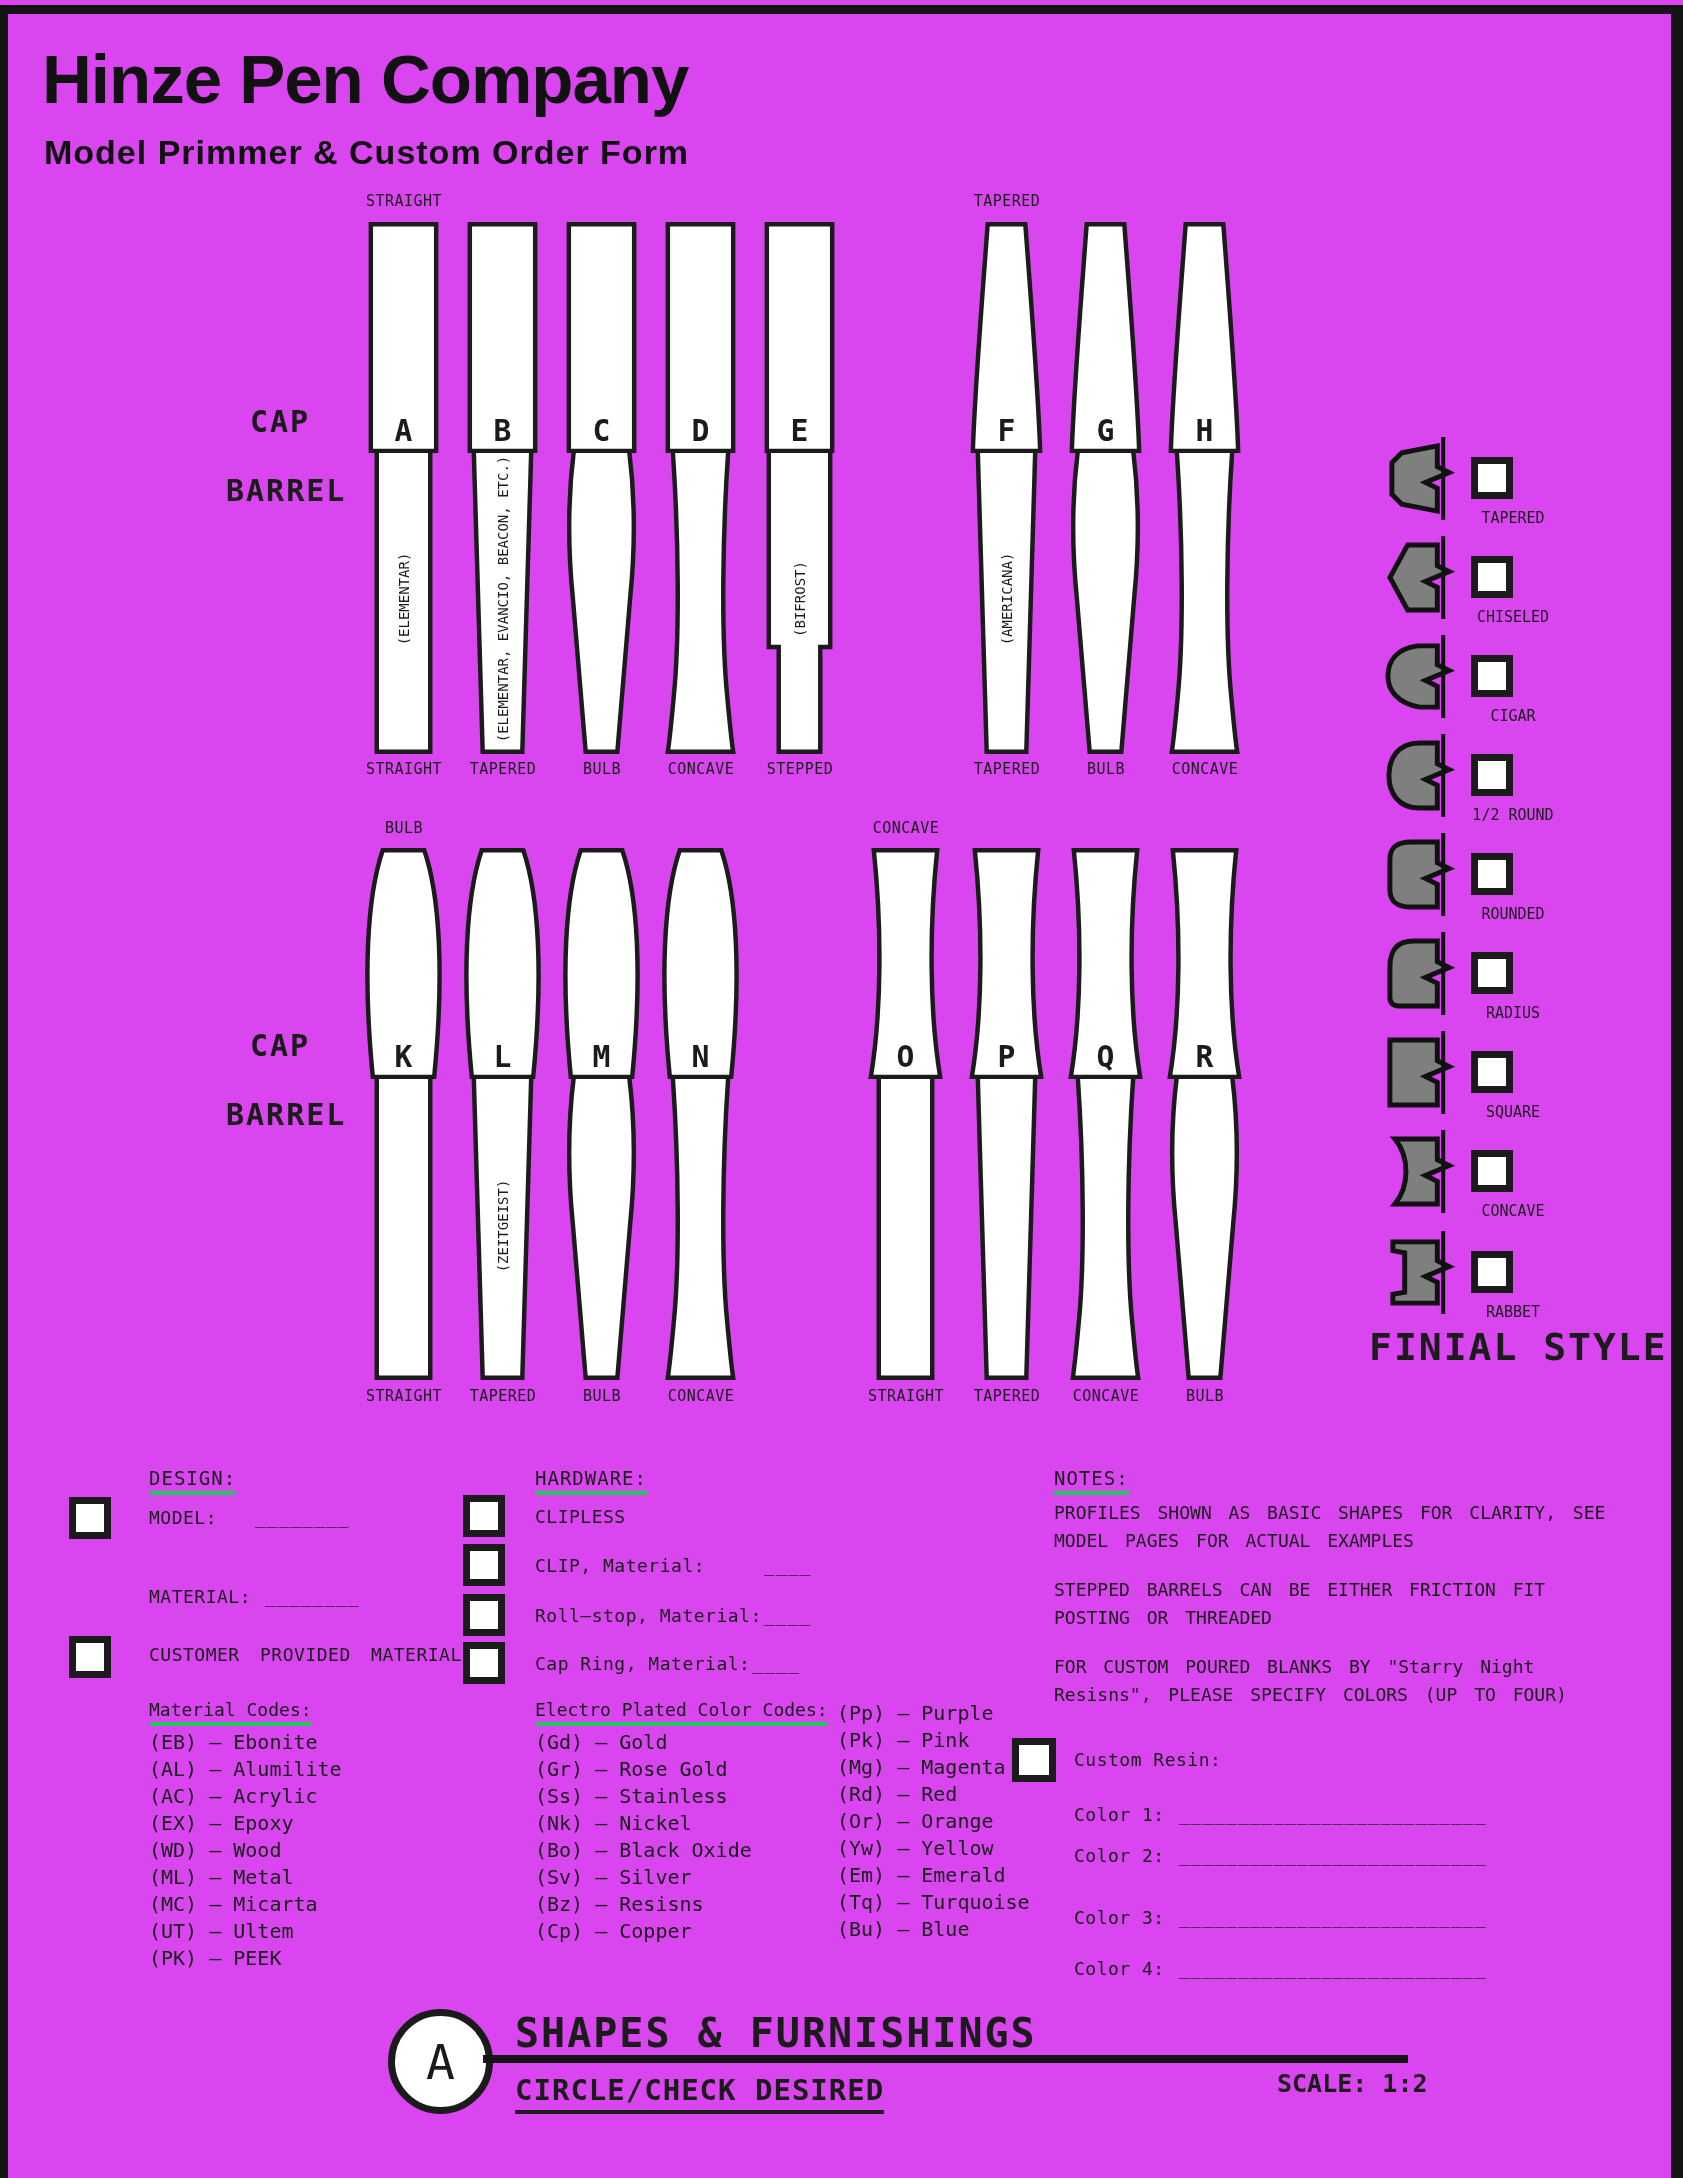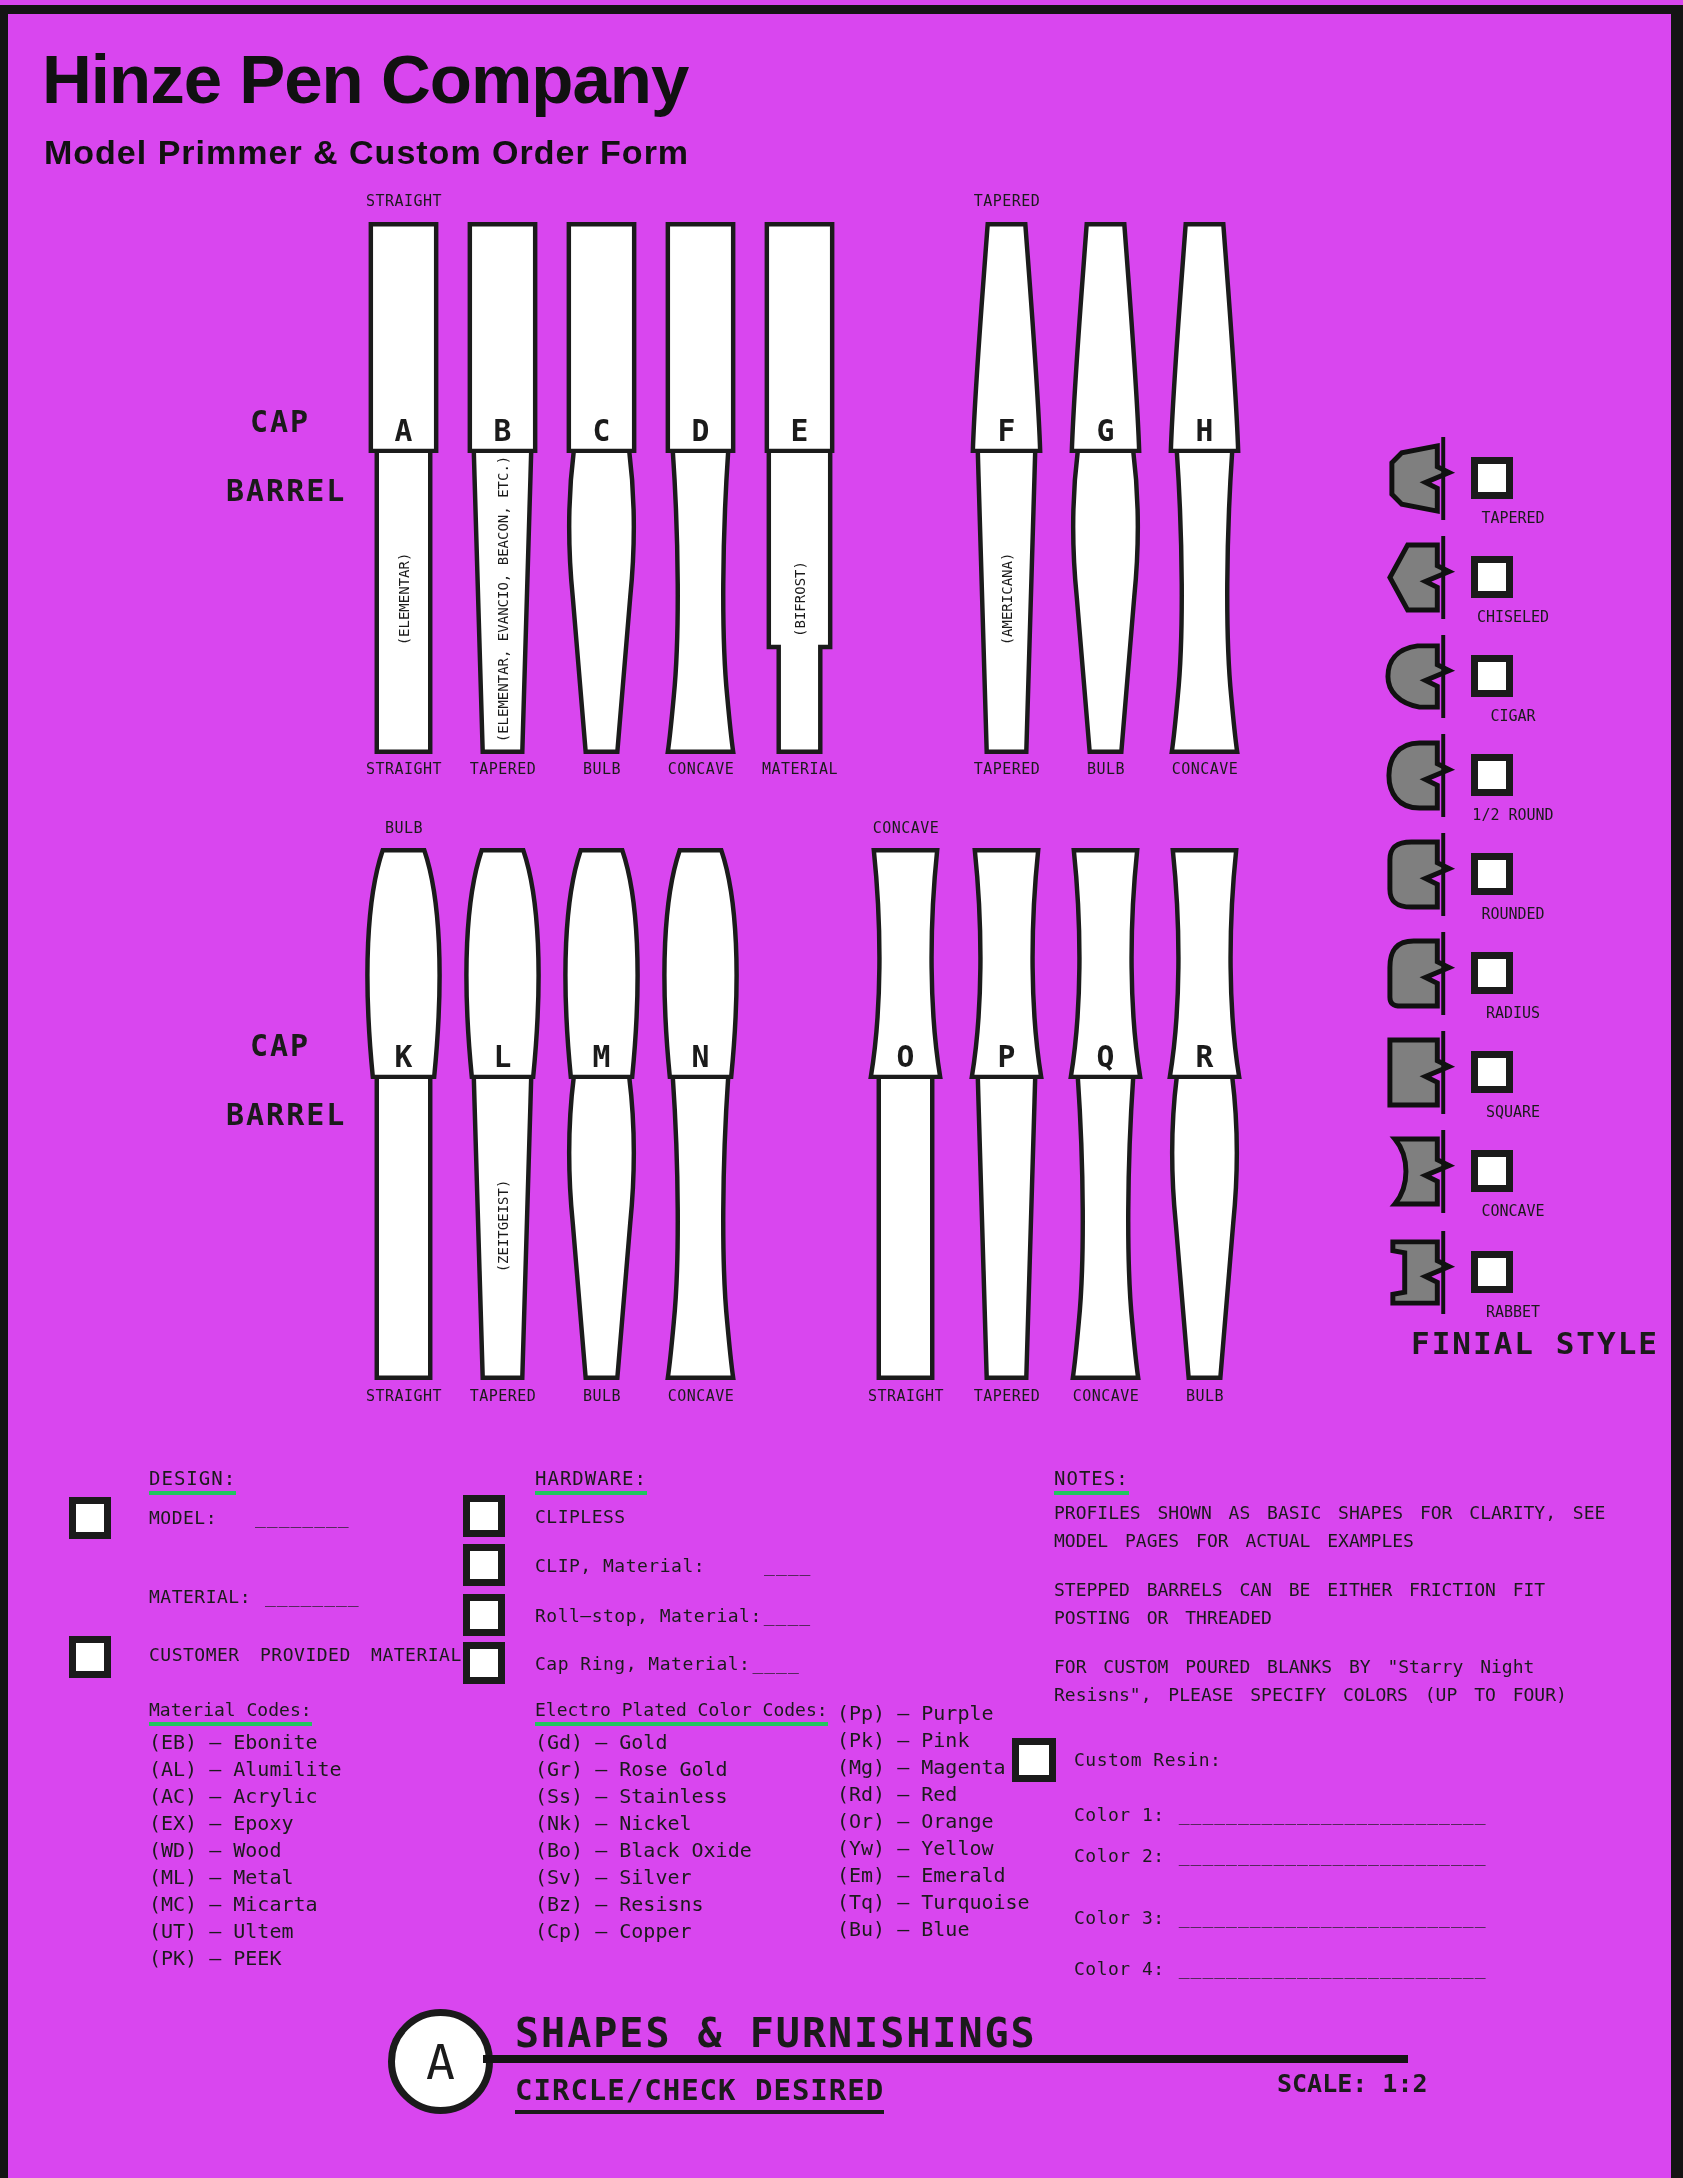--- a/index.html
+++ b/index.html
@@ -20,21 +20,21 @@
   .cb.big{width:30px;height:30px;}
   .sec-head{font-size:19px;letter-spacing:1px;}
   .sec-head .u, .codes-head{border-bottom:4px solid #22c55e;padding-bottom:2px;}
   .form-text{font-size:18px;letter-spacing:0.5px;white-space:nowrap;}
   .wide{word-spacing:9px;}
   .codes{font-size:20px;line-height:27px;white-space:nowrap;}
   .codes-head{font-size:18px;display:inline-block;}
   .notes-par{font-size:18px;line-height:28px;word-spacing:6px;margin:0 0 21px 0;}
   .blank{letter-spacing:1px;}
   .finial-label{font-size:15px;white-space:nowrap;}
-  .finial-head{font-weight:bold;font-size:31px;letter-spacing:2px;margin-left:42px;}
+  .finial-head{font-weight:bold;font-size:38px;letter-spacing:2px;}
   .foot-title{font-weight:bold;font-size:40px;letter-spacing:2px;white-space:nowrap;}
   .foot-sub{font-weight:bold;font-size:29px;letter-spacing:1px;white-space:nowrap;
             border-bottom:4px solid #1b1b1b;padding-bottom:3px;}
   .foot-scale{font-weight:bold;font-size:25px;white-space:nowrap;}
   .circle-a{position:absolute;width:91px;height:91px;border:7px solid #1b1b1b;border-radius:50%;
             background:#fff;display:flex;align-items:center;justify-content:center;
             font-family:"DejaVu Sans Mono",monospace;font-size:48px;color:#1b1b1b;}
   svg text{font-family:"DejaVu Sans Mono",monospace;font-weight:bold;fill:#1b1b1b;}
 </style>
 </head>
@@ -81,21 +81,21 @@
          <path d="M17,3 H83 V232 H17 Z" fill="#fff" stroke="#1b1b1b" stroke-width="4.5"></path>
          <text x="50" y="222" font-size="30" text-anchor="middle">D</text>
        </svg></div>
       <div class="abs cad small-label center-x" style="left: 701px; top: 760px;">CONCAVE</div>
       <div class="abs" style="left: 750px; top: 221px; width: 99px; height: 535px;"><svg width="99" height="535" viewBox="0 0 100 540">
          <path d="M19,232 H81 V430 H71 V536 H29 V430 H19 Z" fill="#fff" stroke="#1b1b1b" stroke-width="4.5"></path>
          <path d="M17,3 H83 V232 H17 Z" fill="#fff" stroke="#1b1b1b" stroke-width="4.5"></path>
          <text x="50" y="222" font-size="30" text-anchor="middle">E</text>
        </svg></div>
       <div class="vtext cad" style="left: 800px; top: 599px;">(BIFROST)</div>
-      <div class="abs cad small-label center-x" style="left: 800px; top: 760px;">MATERIAL</div>
+      <div class="abs cad small-label center-x" style="left: 800px; top: 760px;">STEPPED</div>
       <div class="abs cad small-label center-x" style="left: 1007px; top: 192px;">TAPERED</div>
       <div class="abs" style="left: 957px; top: 221px; width: 99px; height: 535px;"><svg width="99" height="535" viewBox="0 0 100 540">
          <path d="M21,232 C24,340 28,450 30,536 H70 C72,450 76,340 79,232 Z" fill="#fff" stroke="#1b1b1b" stroke-width="4.5"></path>
          <path d="M31,3 H69 C74,70 82,170 84,232 H16 C18,170 26,70 31,3 Z" fill="#fff" stroke="#1b1b1b" stroke-width="4.5"></path>
          <text x="50" y="222" font-size="30" text-anchor="middle">F</text>
        </svg></div>
       <div class="vtext cad" style="left: 1007px; top: 599px;">(AMERICANA)</div>
       <div class="abs cad small-label center-x" style="left: 1007px; top: 760px;">TAPERED</div>
       <div class="abs" style="left: 1056px; top: 221px; width: 99px; height: 535px;"><svg width="99" height="535" viewBox="0 0 100 540">
          <path d="M22,232 C16,280 16,330 21,380 C26,445 31,495 34,536 H66 C69,495 74,445 79,380 C84,330 84,280 78,232 Z" fill="#fff" stroke="#1b1b1b" stroke-width="4.5"></path>

